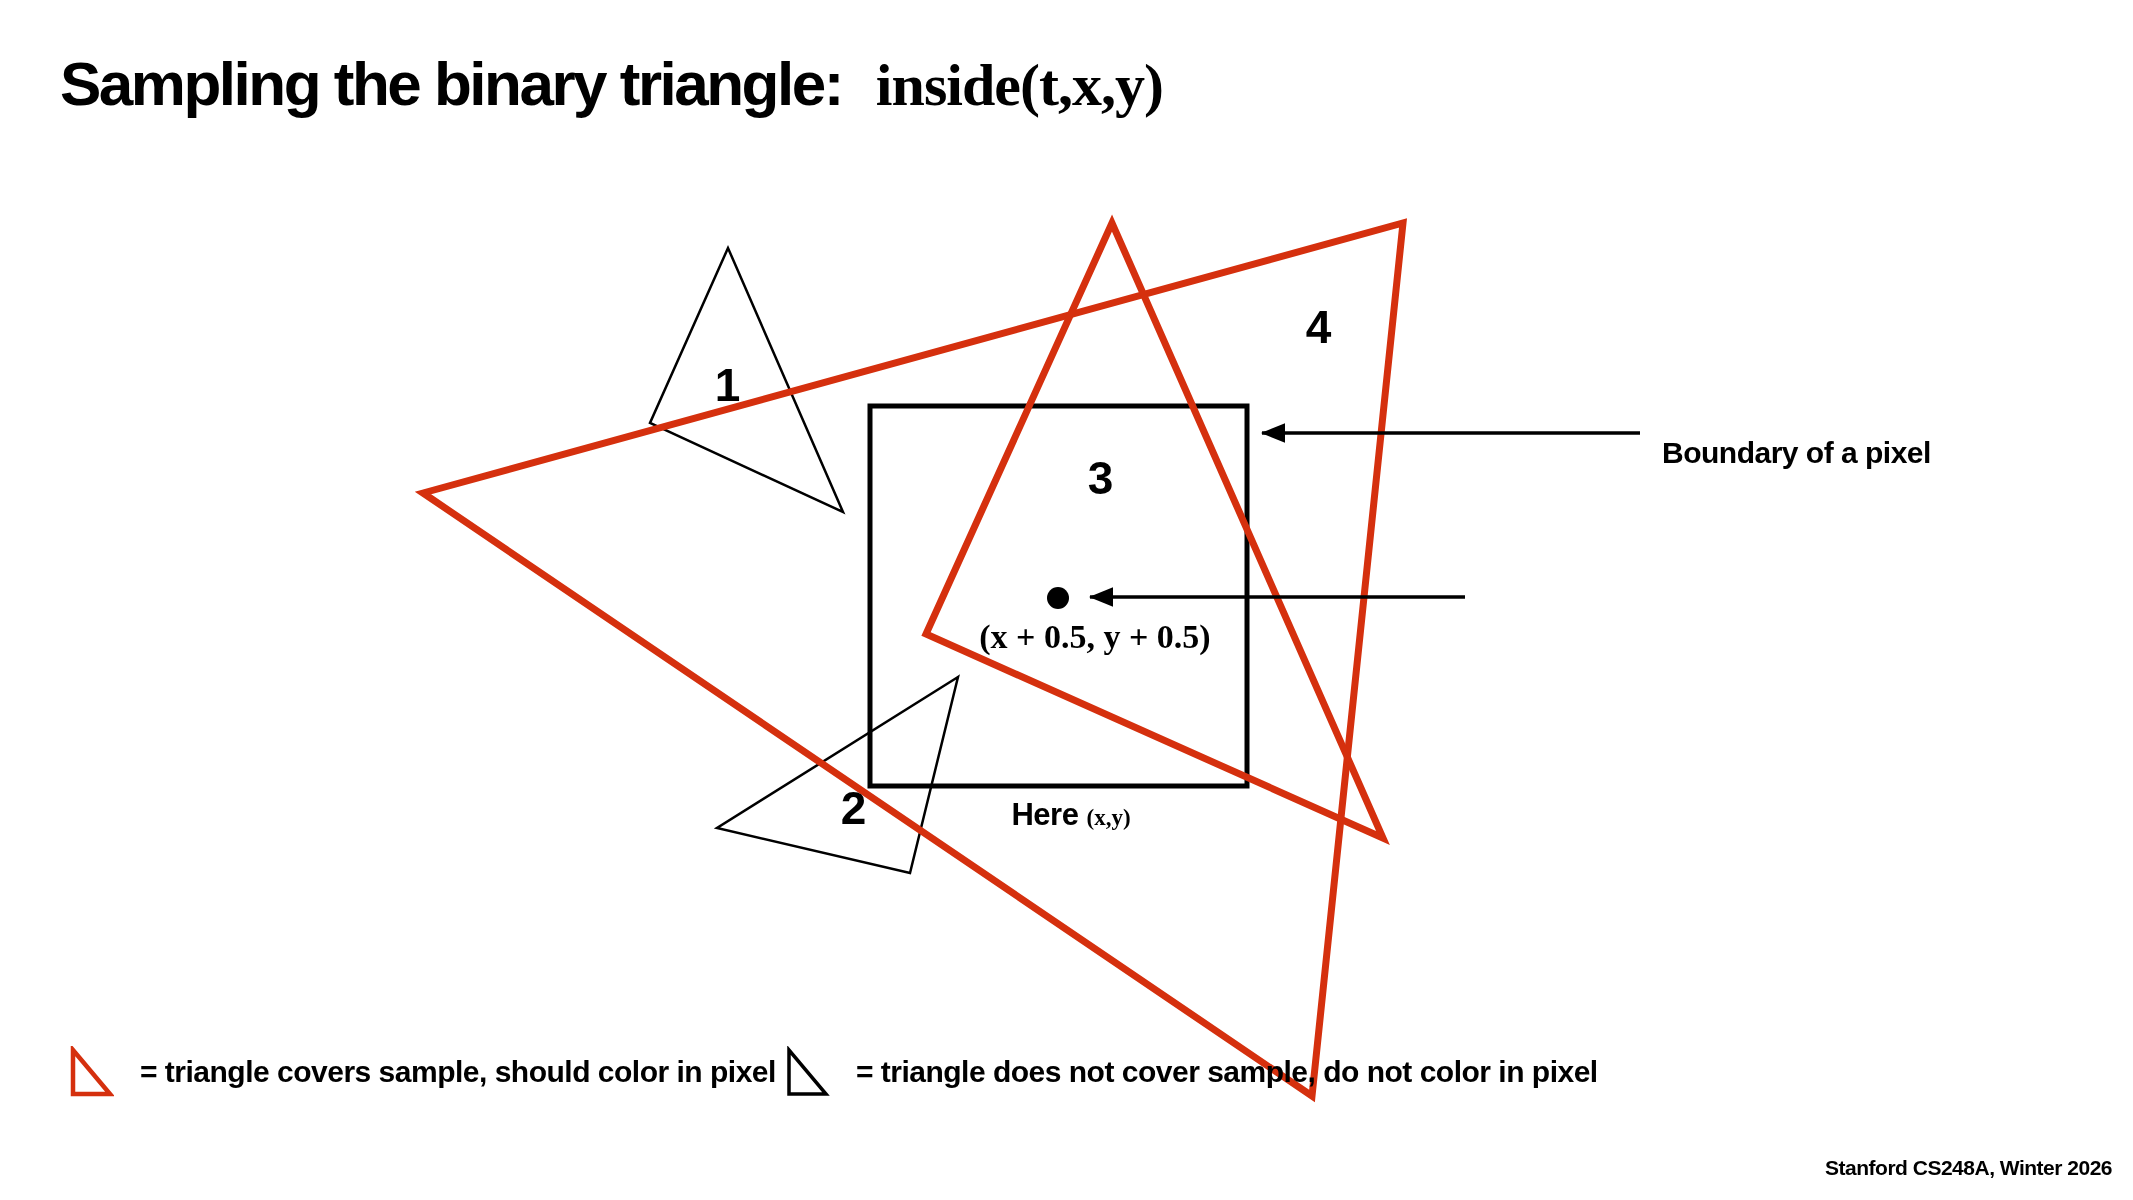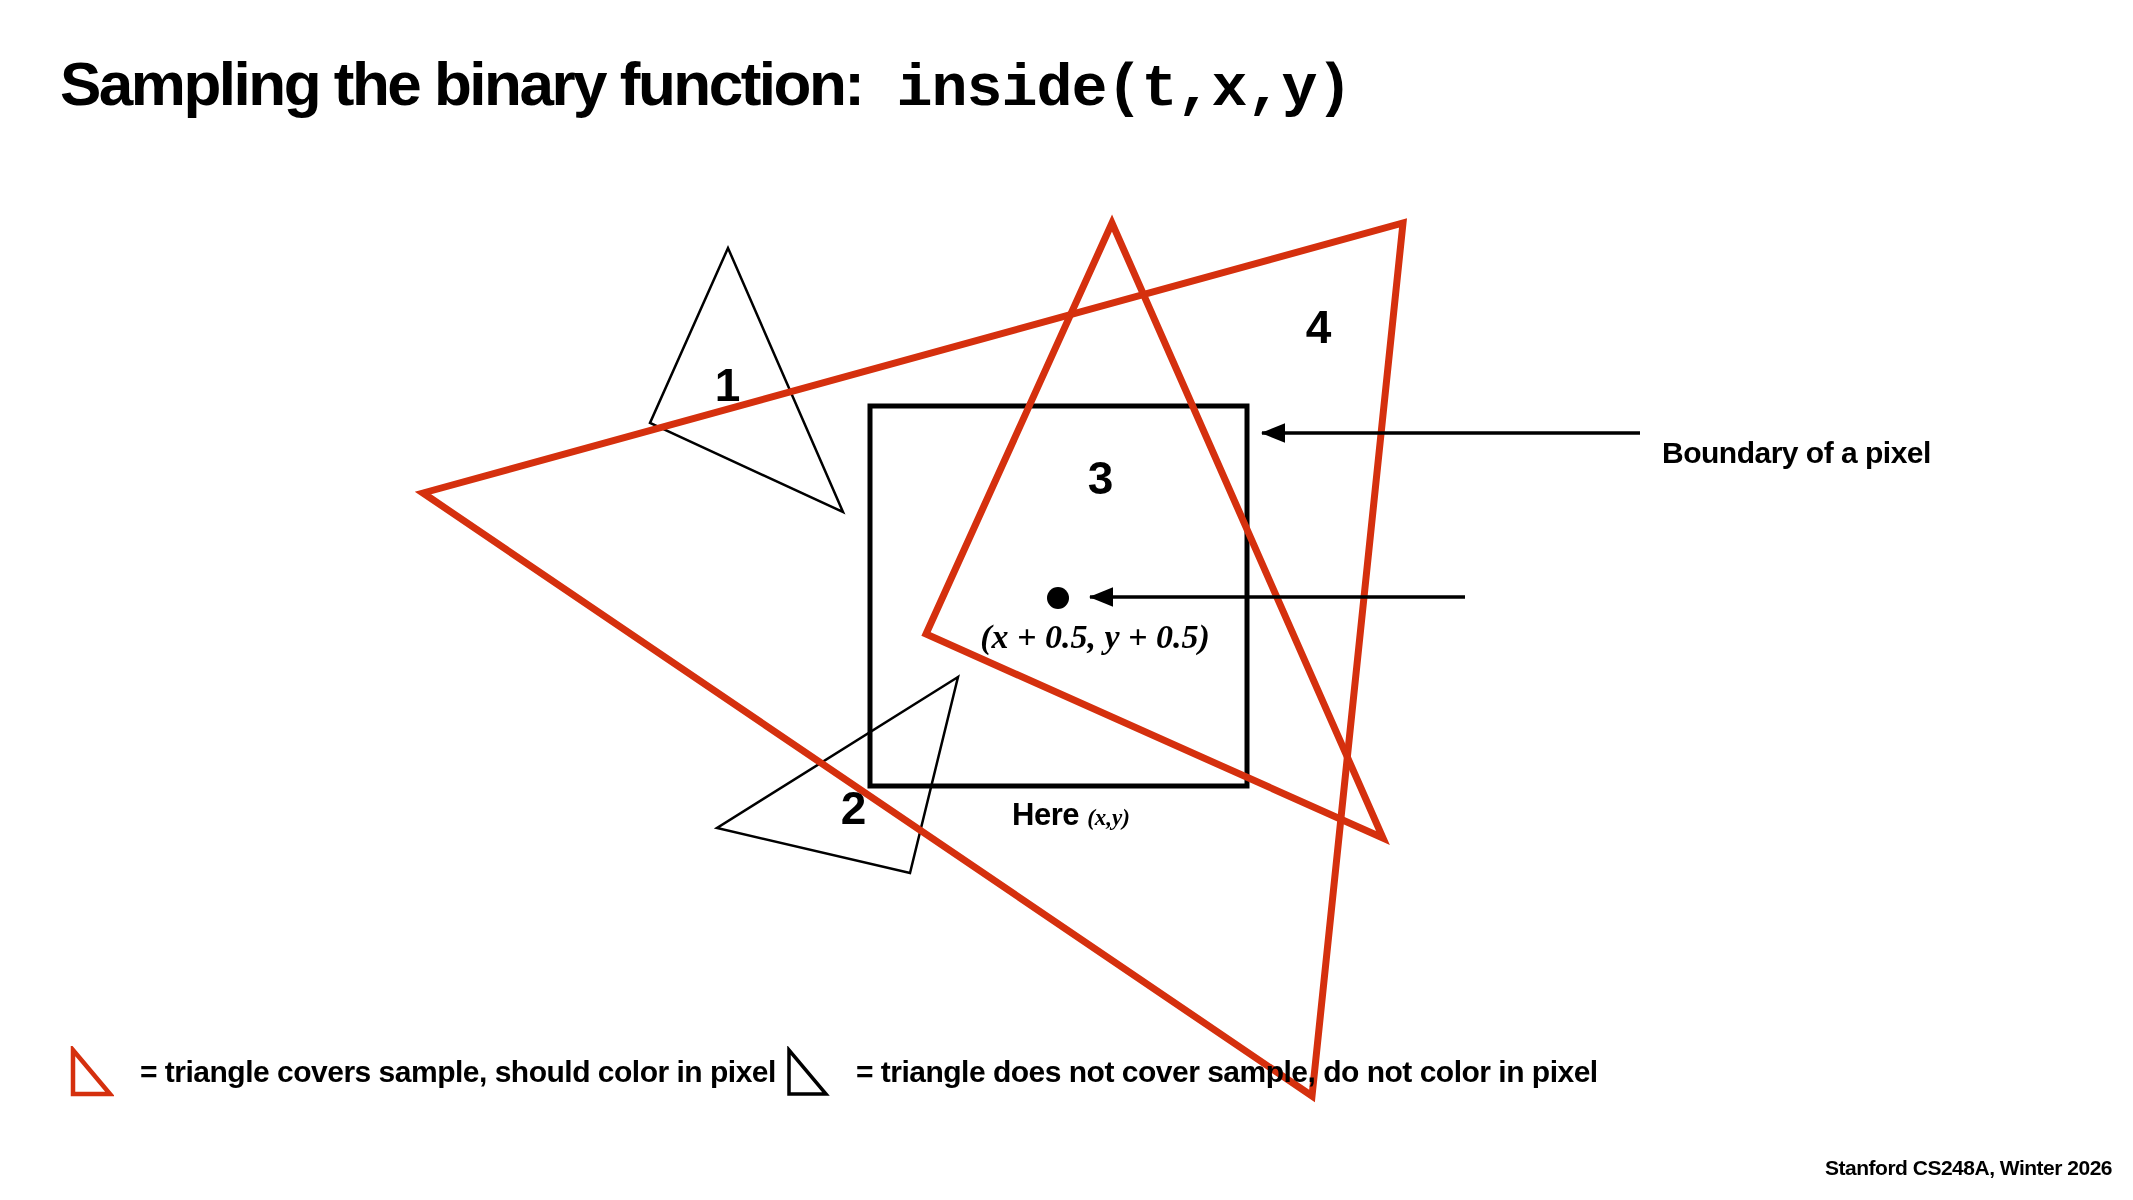--- a/index.html
+++ b/index.html
@@ -31,35 +31,34 @@
     align-items: baseline;
     gap: 34px;
     white-space: nowrap;
   }
   .title-text {
     font-size: 62px;
     font-weight: bold;
     letter-spacing: -2.5px;
   }
   .title-code {
-    font-family: Liberation Mono, monospace;
+    font-family: Liberation Serif, serif;
     font-weight: bold;
     font-size: 60px;
     letter-spacing: -1px;
   }
   .tri-label {
     position: absolute;
     transform: translate(-50%, -50%);
     font-size: 46px;
     font-weight: bold;
     letter-spacing: -1px;
   }
   .math {
     font-family: "Liberation Serif", serif;
-    font-style: italic;
     font-weight: bold;
   }
   .sample-coords {
     position: absolute;
     left: 1095px;
     top: 637px;
     transform: translate(-50%, -50%);
     font-size: 34px;
     white-space: nowrap;
   }
@@ -144,21 +143,21 @@
     <polygon points="423,493 1403,223 1312,1096" fill="none" stroke="#d5300e" stroke-width="7"></polygon>
     <polygon points="1112,223 926,634 1383,838" fill="none" stroke="#d5300e" stroke-width="7"></polygon>
 
     <line x1="1640" y1="433" x2="1262" y2="433" stroke="#000" stroke-width="3.5" marker-end="url(#arrowhead)"></line>
     <line x1="1465" y1="597" x2="1090" y2="597" stroke="#000" stroke-width="3.5" marker-end="url(#arrowhead)"></line>
 
     <circle cx="1058" cy="598" r="11" fill="#000"></circle>
   </svg>
 
   <div class="title">
-    <span class="title-text">Sampling the binary function:</span>
+    <span class="title-text">Sampling the binary triangle:</span>
     <span class="title-code">inside(t,x,y)</span>
   </div>
 
   <div class="tri-label" style="left:727px; top:385px;">1</div>
   <div class="tri-label" style="left:853px; top:808px;">2</div>
   <div class="tri-label" style="left:1100px; top:478px;">3</div>
   <div class="tri-label" style="left:1318px; top:327px;">4</div>
 
   <div class="sample-coords math">(x + 0.5, y + 0.5)</div>
 

